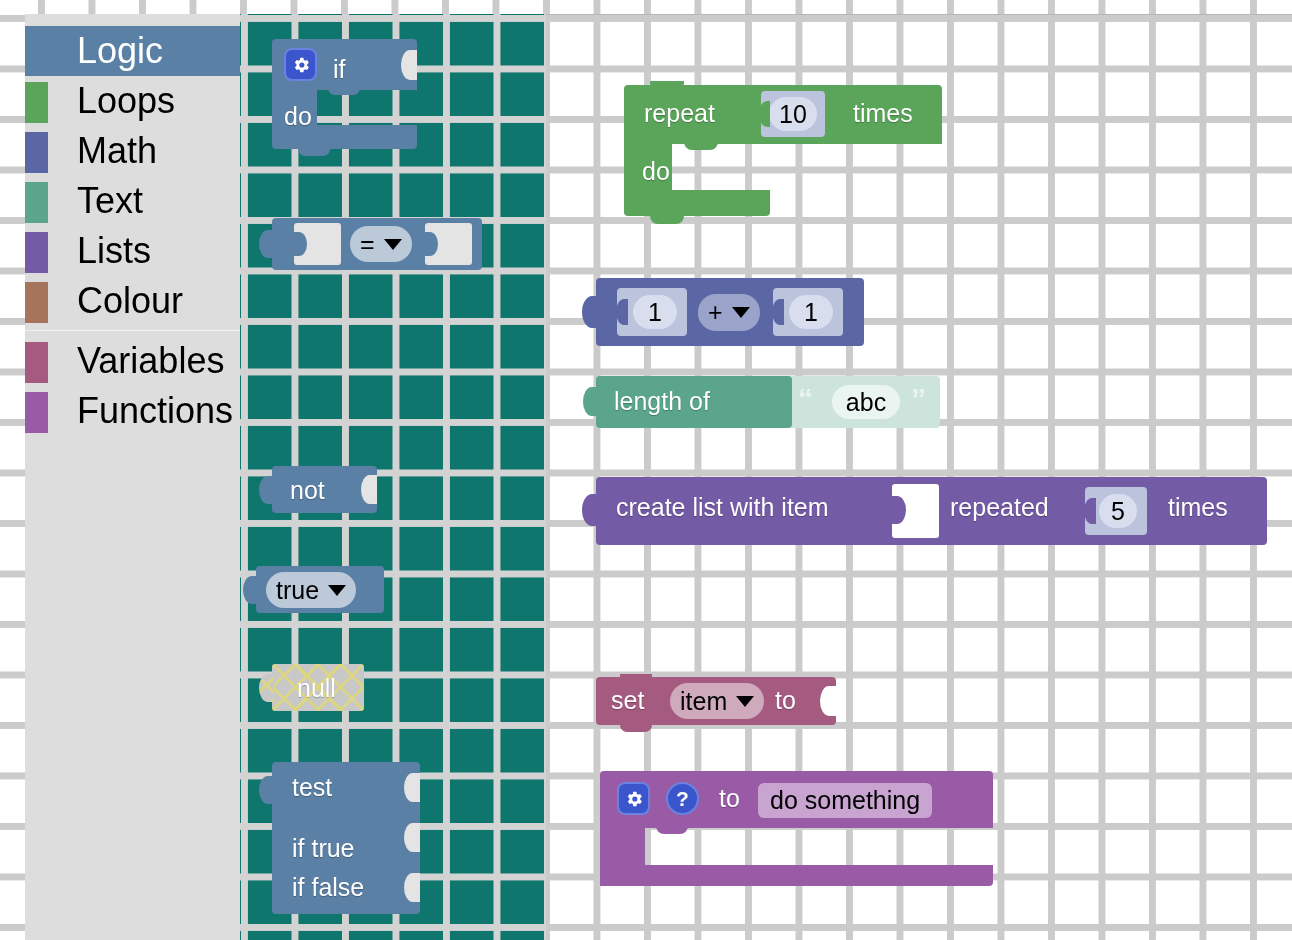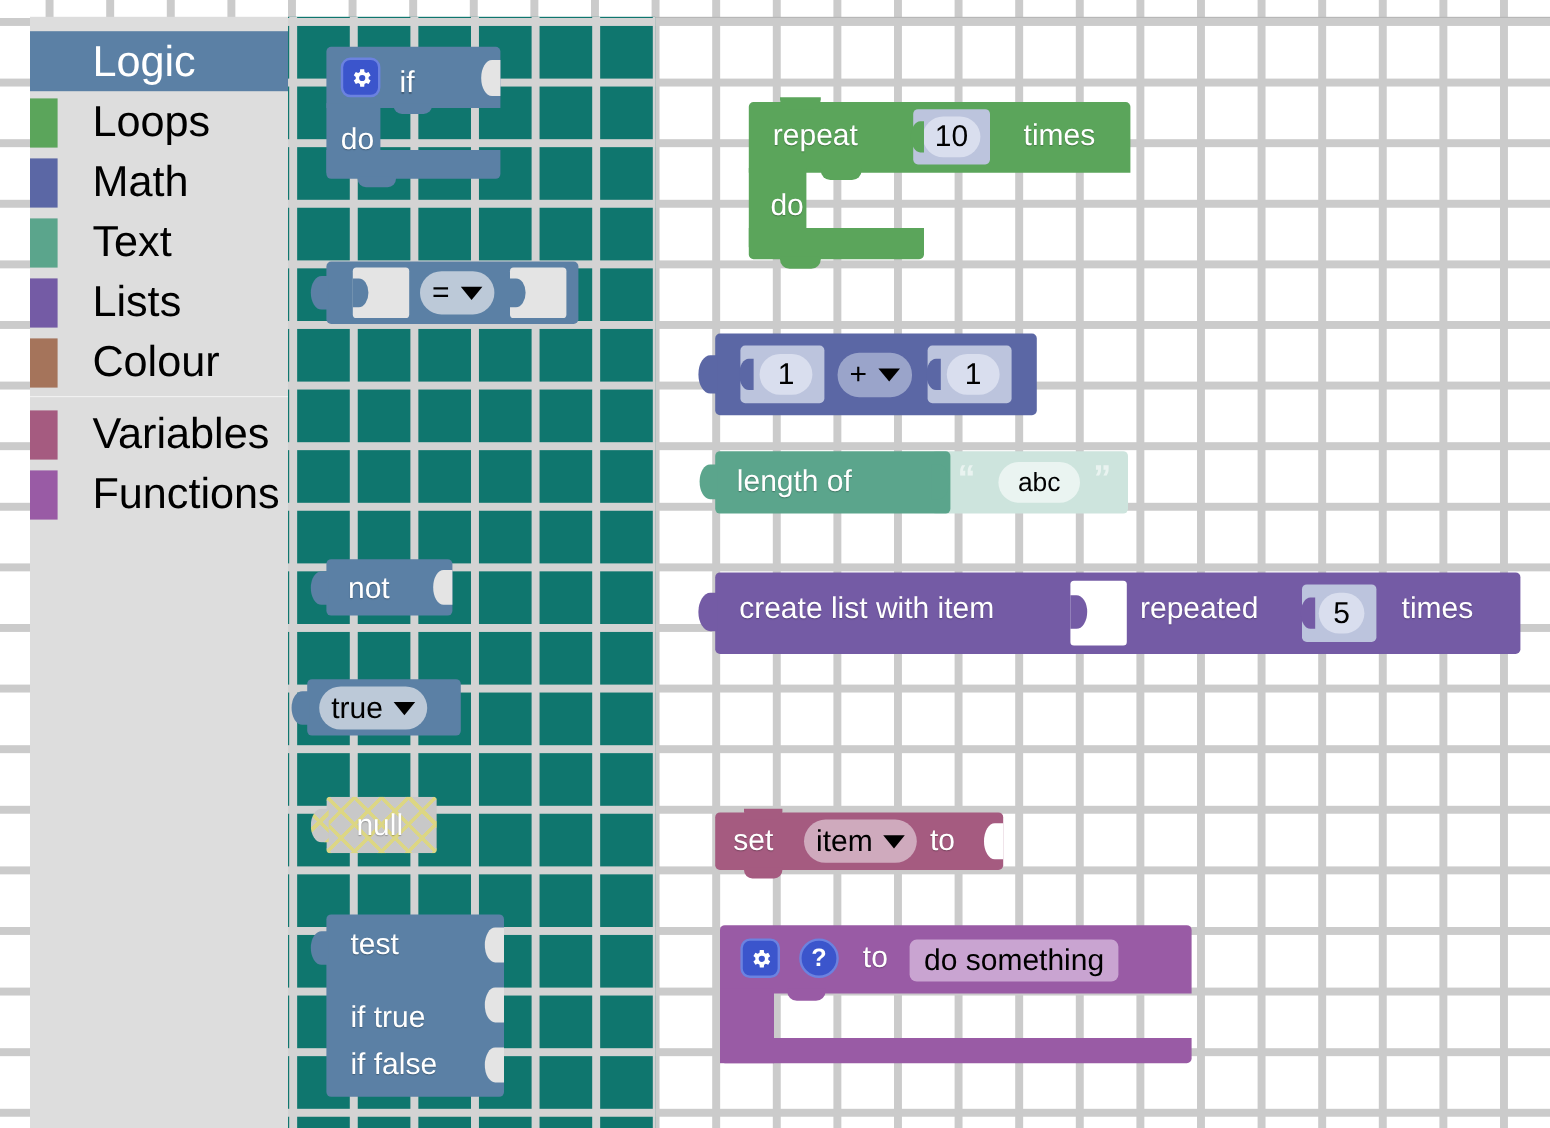--- a/index.html
+++ b/index.html
@@ -336,21 +336,21 @@
 
       <div style="position:absolute; left:180px; top:0; width:164px; height:52px; background:#cde4dd; border-radius:4px;"></div>
 
       <div style="position:absolute; left:0; top:0; width:196px; height:52px; background:#5ba58c; border-radius:4px;"></div>
       <div style="position:absolute; left:-13px; top:11px; width:15px; height:29px; background:#5ba58c; border-radius:9px 0 0 9px / 15px 0 0 15px;"></div>
       <span class="lbl" style="position:absolute; left:18px; top:13px;">length of</span>
 
       <div style="position:absolute; left:180px; top:11px; width:15px; height:29px; background:#5ba58c; border-radius:0 9px 9px 0 / 0 15px 15px 0;"></div>
 
       <span style="position:absolute; left:202px; top:6px; font-size:30px; color:#e9f3f0; font-weight:bold;">“</span>
-      <span class="pill" style="position:absolute; left:236px; top:9px; background:#eaf4f1; height:34px; min-width:68px; display:inline-flex; align-items:center; justify-content:center; border-radius:17px; font-size:22px; color:#000;">abc</span>
+      <span class="pill" style="position:absolute; left:236px; top:9px; background:#eaf4f1; height:34px; min-width:68px; display:inline-flex; align-items:center; justify-content:center; border-radius:17px; font-size:25px; color:#000;">abc</span>
       <span style="position:absolute; left:315px; top:6px; font-size:30px; color:#e9f3f0; font-weight:bold;">”</span>
     </div>
   </div>
 
   <div class="blk" style="left:596px; top:477px;">
     <div style="position:relative; width:671px; height:68px;">
       <div style="position:absolute; left:0; top:0; width:671px; height:68px; background:#745ba5; border-radius:4px;"></div>
       <div style="position:absolute; left:-14px; top:17px; width:16px; height:32px; background:#745ba5; border-radius:10px 0 0 10px / 16px 0 0 16px;"></div>
 
       <span class="lbl" style="position:absolute; left:20px; top:18px;">create list with item</span>

